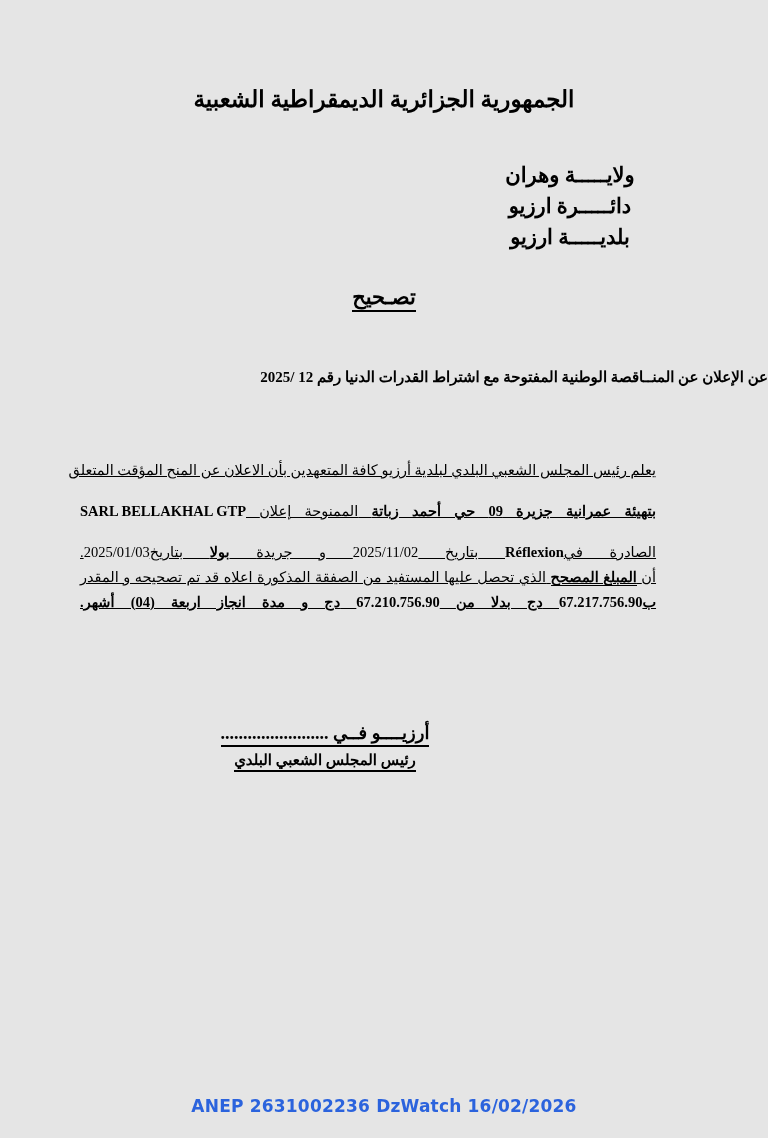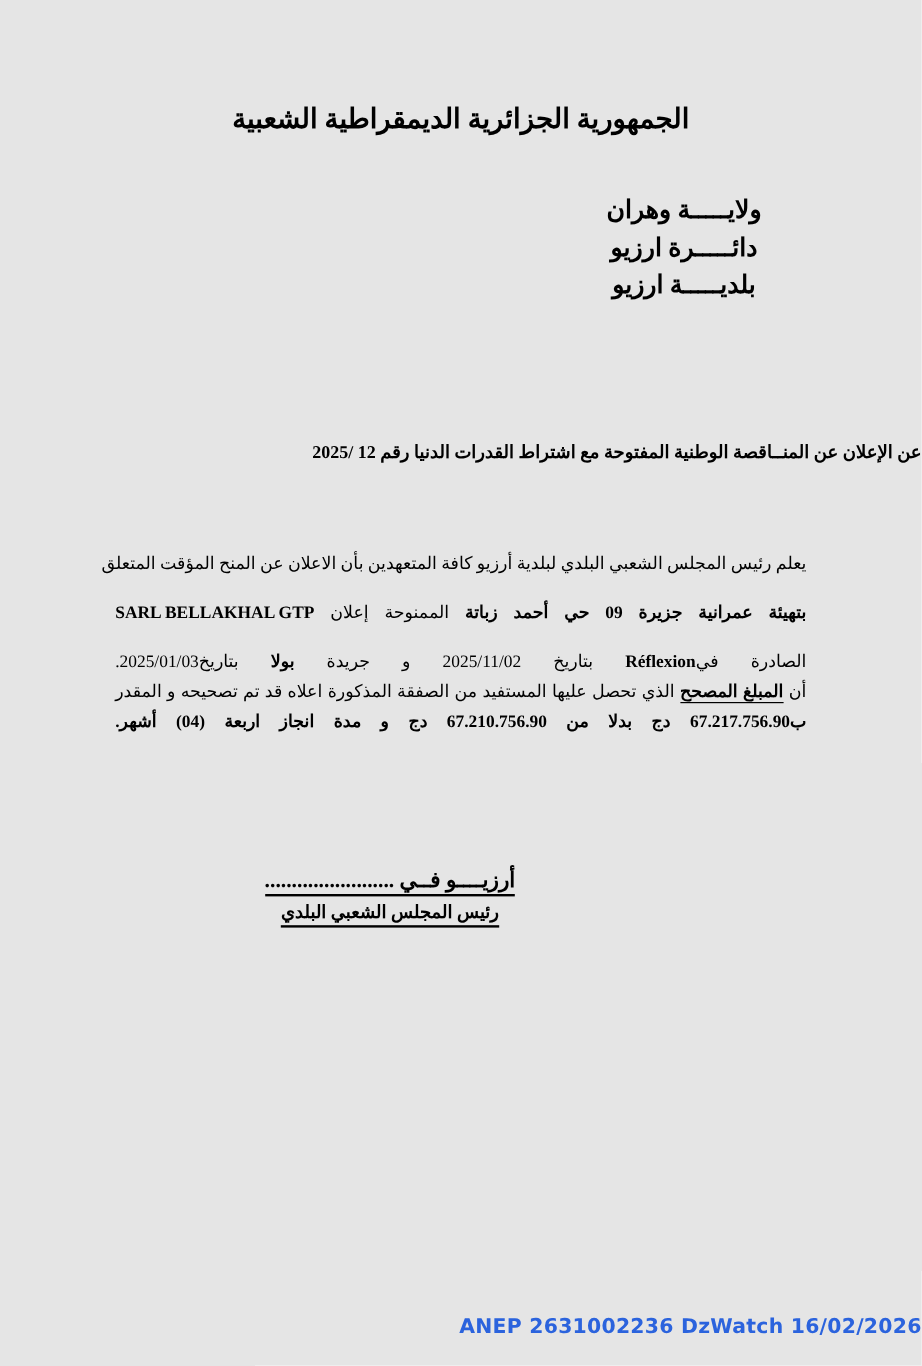--- a/index.html
+++ b/index.html
@@ -89,25 +89,26 @@
     text-align: right;
     font-size: 15px;
     font-weight: bold;
     direction: rtl;
   }
 
   
   .body-block {
     position: absolute;
     top: 458px;
-    right: 96px;
+    right: 112px;
     width: 576px;
     direction: rtl;
     text-align: justify;
     text-align-last: justify;
+    text-decoration: underline;
   }
   .body-line {
     font-size: 14.5px;
     line-height: 25px;
     white-space: nowrap;
     display: flex;
     justify-content: space-between;
     direction: rtl;
   }
   .body-line.plain {
@@ -160,21 +161,21 @@
     padding-bottom: 1px;
     white-space: nowrap;
   }
 
   
   .footer {
     position: absolute;
     top: 1096px;
     left: 0;
     width: 768px;
-    text-align: right;
+    text-align: center;
     direction: ltr;
   }
   .footer-text {
     font-family: "DejaVu Sans", "Liberation Sans", sans-serif;
     font-size: 17px;
     font-weight: bold;
     color: #2b63dd;
     letter-spacing: 0.2px;
   }
 </style>
@@ -184,20 +185,23 @@
 <div class="page">
 
   <div class="republic-title">الجمهورية الجزائرية  الديمقراطية الشعبية</div>
 
   <div class="admin-block">
     <div class="admin-line">ولايـــــة وهران</div>
     <div class="admin-line">دائـــــرة ارزيو</div>
     <div class="admin-line">بلديـــــة ارزيو</div>
   </div>
 
+  <div class="correction-title">
+    <span>تصـحيح</span>
+  </div>
 
 
   <div class="award-subtitle">عن الإعلان عن المنــاقصة الوطنية المفتوحة مع اشتراط القدرات الدنيا رقم 12 /2025</div>
 
   <div class="body-block">
 
     <div class="body-line plain">
       <span>يعلم رئيس المجلس الشعبي البلدي لبلدية أرزيو كافة المتعهدين بأن الاعلان عن المنح المؤقت المتعلق</span>
     </div>
 

